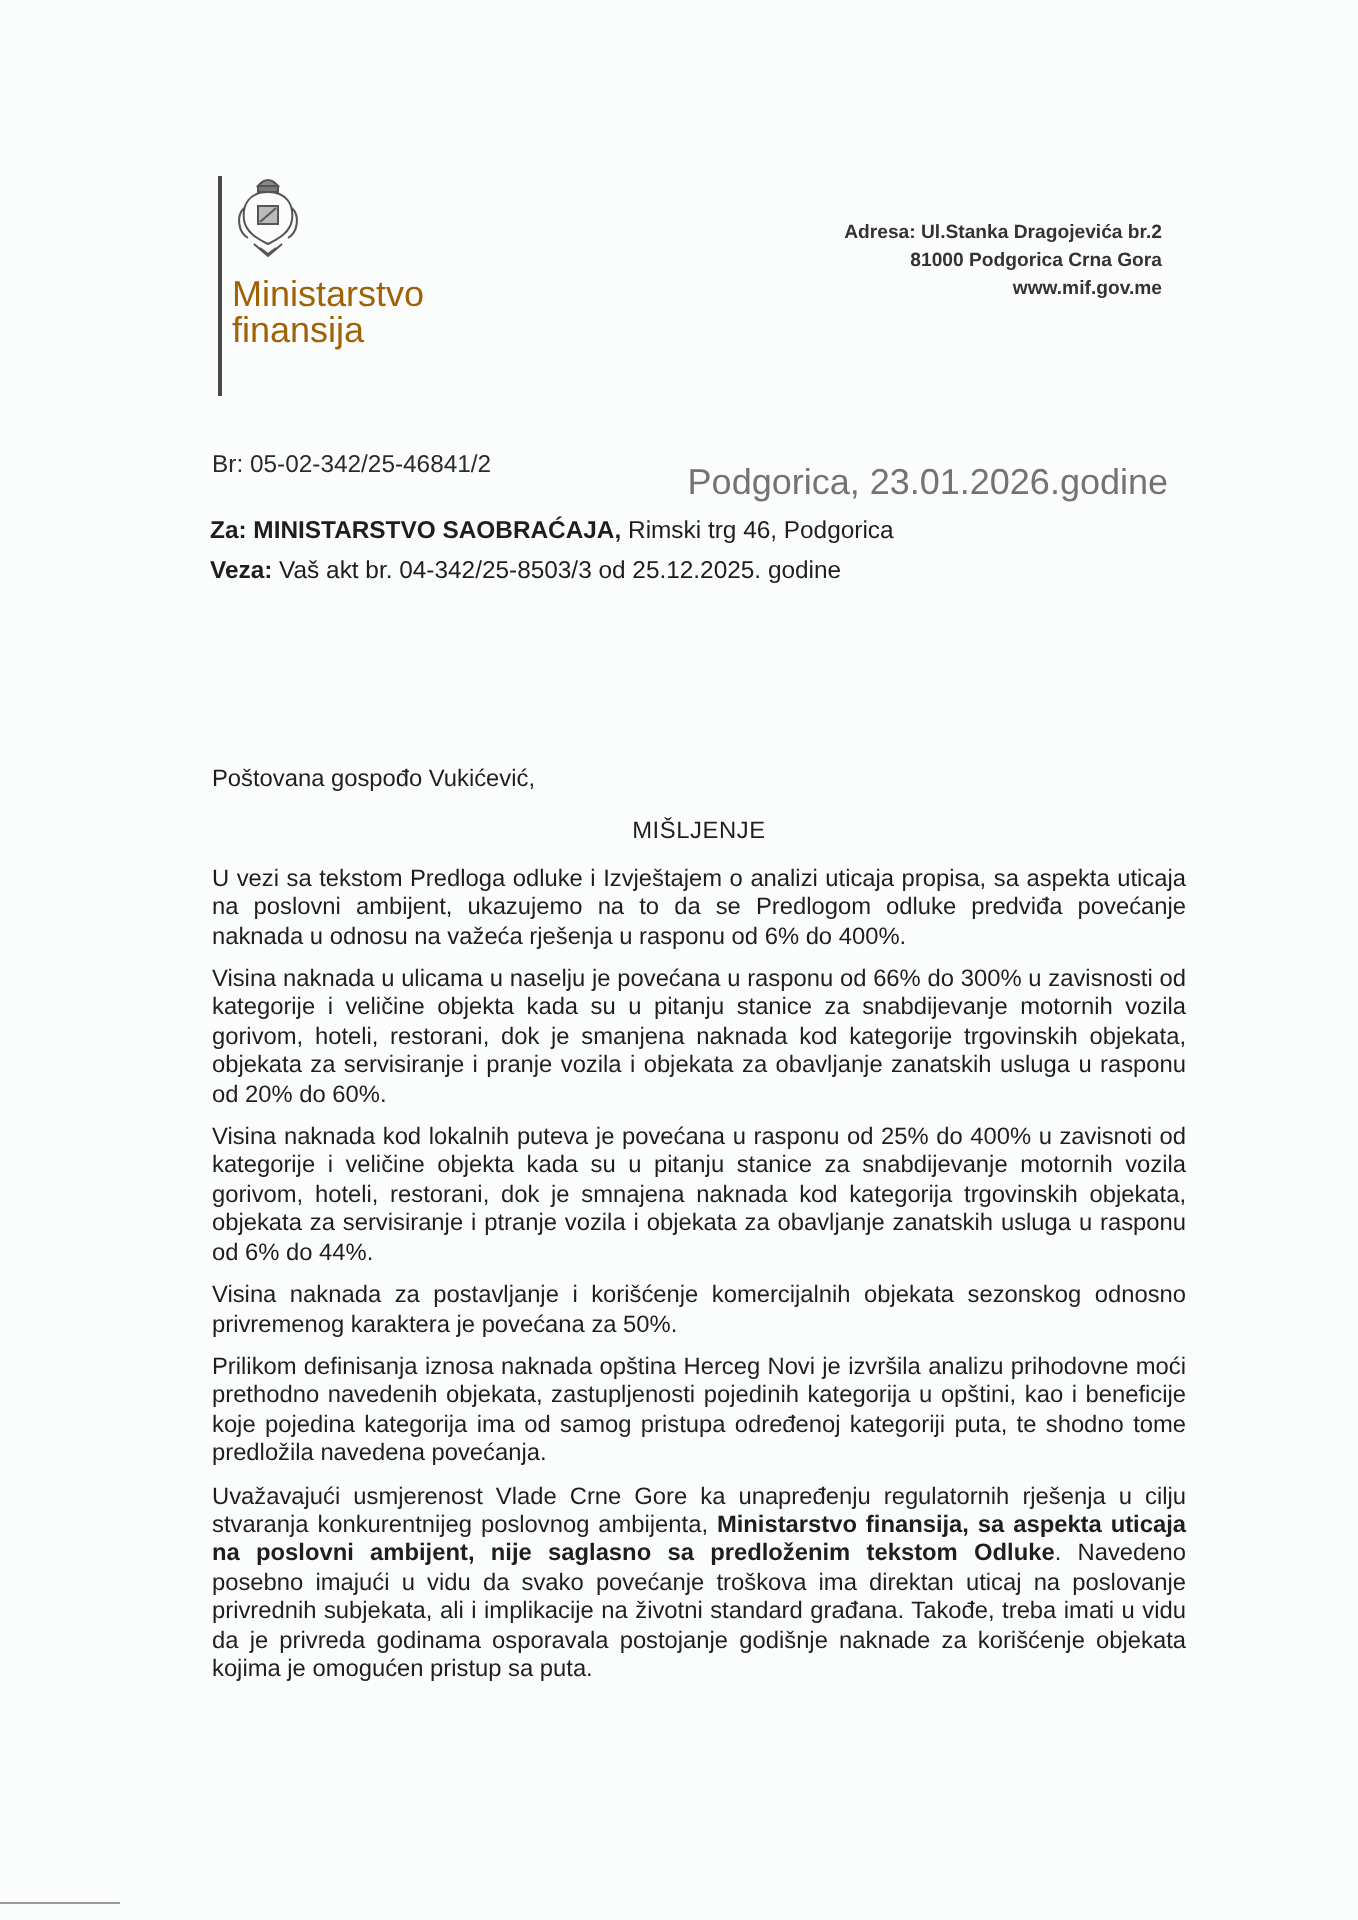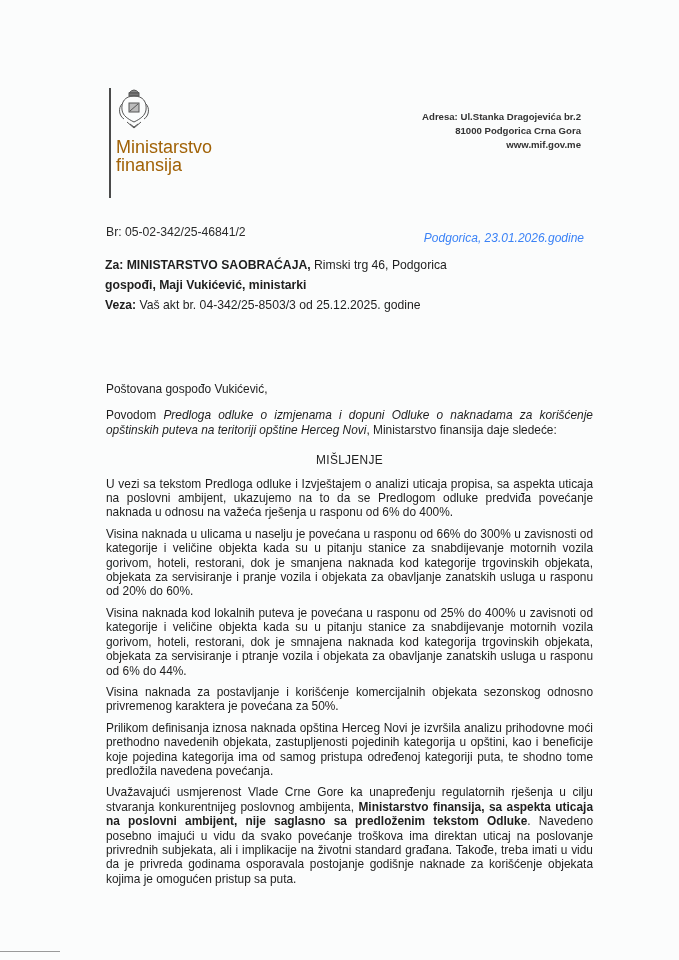--- a/index.html
+++ b/index.html
@@ -50,23 +50,22 @@
     }
     .ref-no {
       position: absolute;
       left: 106px; top: 225px;
       font-size: 12.2px;
       color: #2a2a2a;
     }
     .date {
       position: absolute;
       right: 95px; top: 231px;
-      font-size: 12px;
-      color: #3b82f6;
-      font-style: italic;
+      font-size: 18px;
+      color: #737373;
     }
     .header-block {
       position: absolute;
       left: 105px; top: 258px;
       width: 485px;
       font-size: 12.2px;
       line-height: 14px;
     }
     .header-block p { margin: 0; }
     .header-block .to { margin-bottom: 6px; }
@@ -133,29 +132,25 @@
   </div>
 
   <div class="ref-no">Br: 05-02-342/25-46841/2</div>
   <div class="date">Podgorica, 23.01.2026.godine</div>
 
   <div class="header-block">
     <p class="to">
       <b>Za:</b>
       <b>MINISTARSTVO SAOBRAĆAJA,</b><span> Rimski trg 46, Podgorica</span>
     </p>
-    <p class="gosp">
-      <b>gospođi, Maji Vukićević, ministarki</b>
-    </p>
     <p><b>Veza:</b><span> Vaš akt br. 04-342/25-8503/3 od 25.12.2025. godine</span></p>
   </div>
 
   <div class="body-block">
     <p class="greeting">Poštovana gospođo Vukićević,</p>
-    <p class="intro"><span>Povodom </span><i>Predloga odluke o izmjenama i dopuni Odluke o naknadama za korišćenje opštinskih puteva na teritoriji opštine Herceg Novi</i><span>, Ministarstvo finansija daje sledeće:</span></p>
     <p class="heading">MIŠLJENJE</p>
     <p>U vezi sa tekstom Predloga odluke i Izvještajem o analizi uticaja propisa, sa aspekta uticaja na poslovni ambijent, ukazujemo na to da se Predlogom odluke predviđa povećanje naknada u odnosu na važeća rješenja u rasponu od 6% do 400%.</p>
     <p>Visina naknada u ulicama u naselju je povećana u rasponu od 66% do 300% u zavisnosti od kategorije i veličine objekta kada su u pitanju stanice za snabdijevanje motornih vozila gorivom, hoteli, restorani, dok je smanjena naknada kod kategorije trgovinskih objekata, objekata za servisiranje i pranje vozila i objekata za obavljanje zanatskih usluga u rasponu od 20% do 60%.</p>
     <p>Visina naknada kod lokalnih puteva je povećana u rasponu od 25% do 400% u zavisnoti od kategorije i veličine objekta kada su u pitanju stanice za snabdijevanje motornih vozila gorivom, hoteli, restorani, dok je smnajena naknada kod kategorija trgovinskih objekata, objekata za servisiranje i ptranje vozila i objekata za obavljanje zanatskih usluga u rasponu od 6% do 44%.</p>
     <p>Visina naknada za postavljanje i korišćenje komercijalnih objekata sezonskog odnosno privremenog karaktera je povećana za 50%.</p>
     <p>Prilikom definisanja iznosa naknada opština Herceg Novi je izvršila analizu prihodovne moći prethodno navedenih objekata, zastupljenosti pojedinih kategorija u opštini, kao i beneficije koje pojedina kategorija ima od samog pristupa određenoj kategoriji puta, te shodno tome predložila navedena povećanja.</p>
     <p><span>Uvažavajući usmjerenost Vlade Crne Gore ka unapređenju regulatornih rješenja u cilju stvaranja konkurentnijeg poslovnog ambijenta, </span><b>Ministarstvo finansija, sa aspekta uticaja na poslovni ambijent, nije saglasno sa predloženim tekstom Odluke</b><span>. Navedeno posebno imajući u vidu da svako povećanje troškova ima direktan uticaj na poslovanje privrednih subjekata, ali i implikacije na životni standard građana. Takođe, treba imati u vidu da je privreda godinama osporavala postojanje godišnje naknade za korišćenje objekata kojima je omogućen pristup sa puta.</span></p>
   </div>
 
   <div class="corner-mark"></div>

